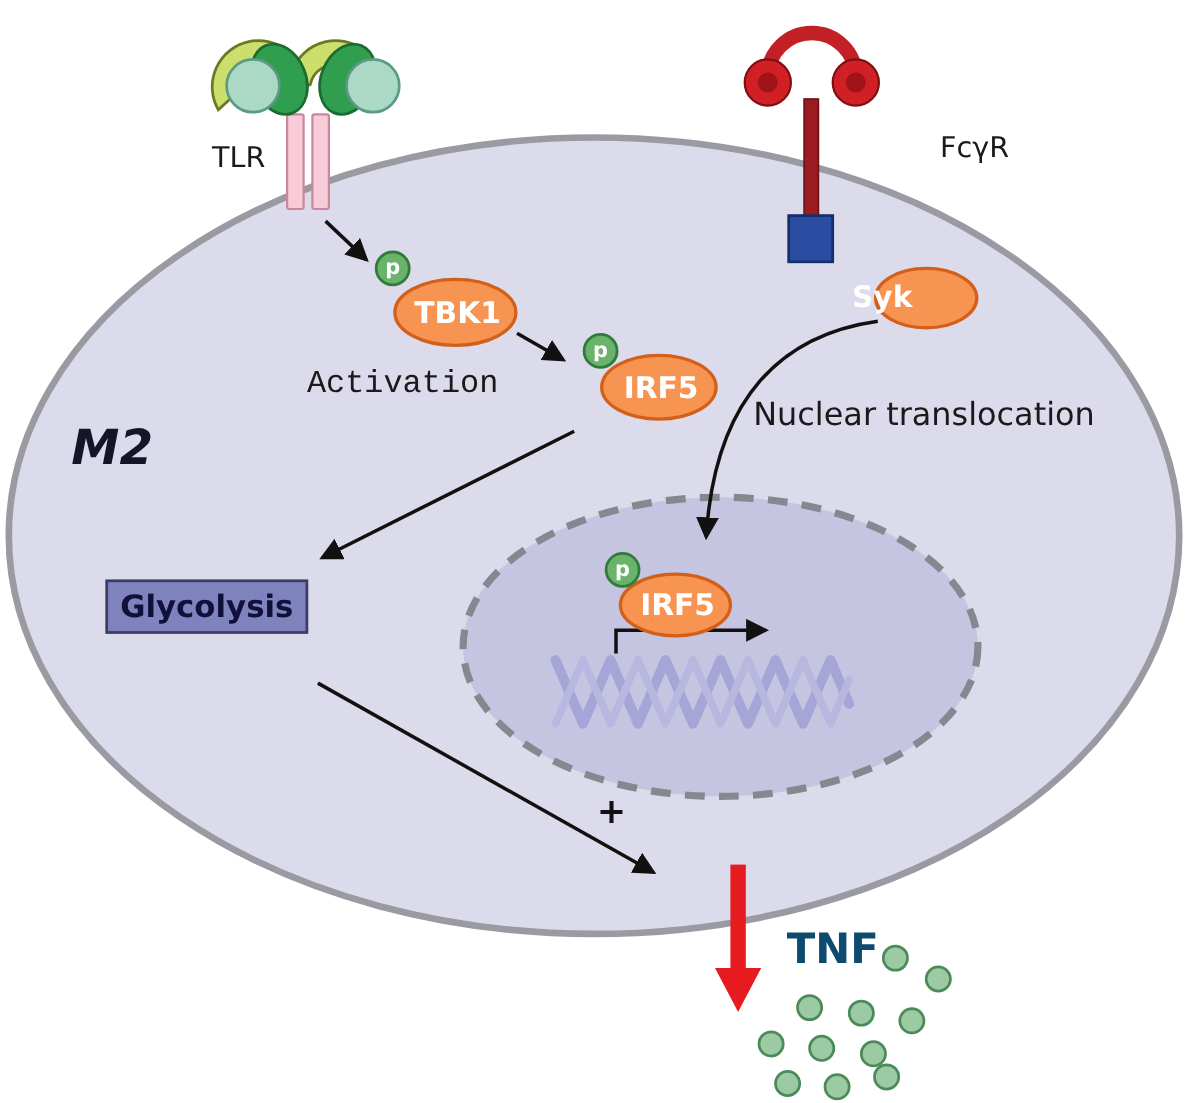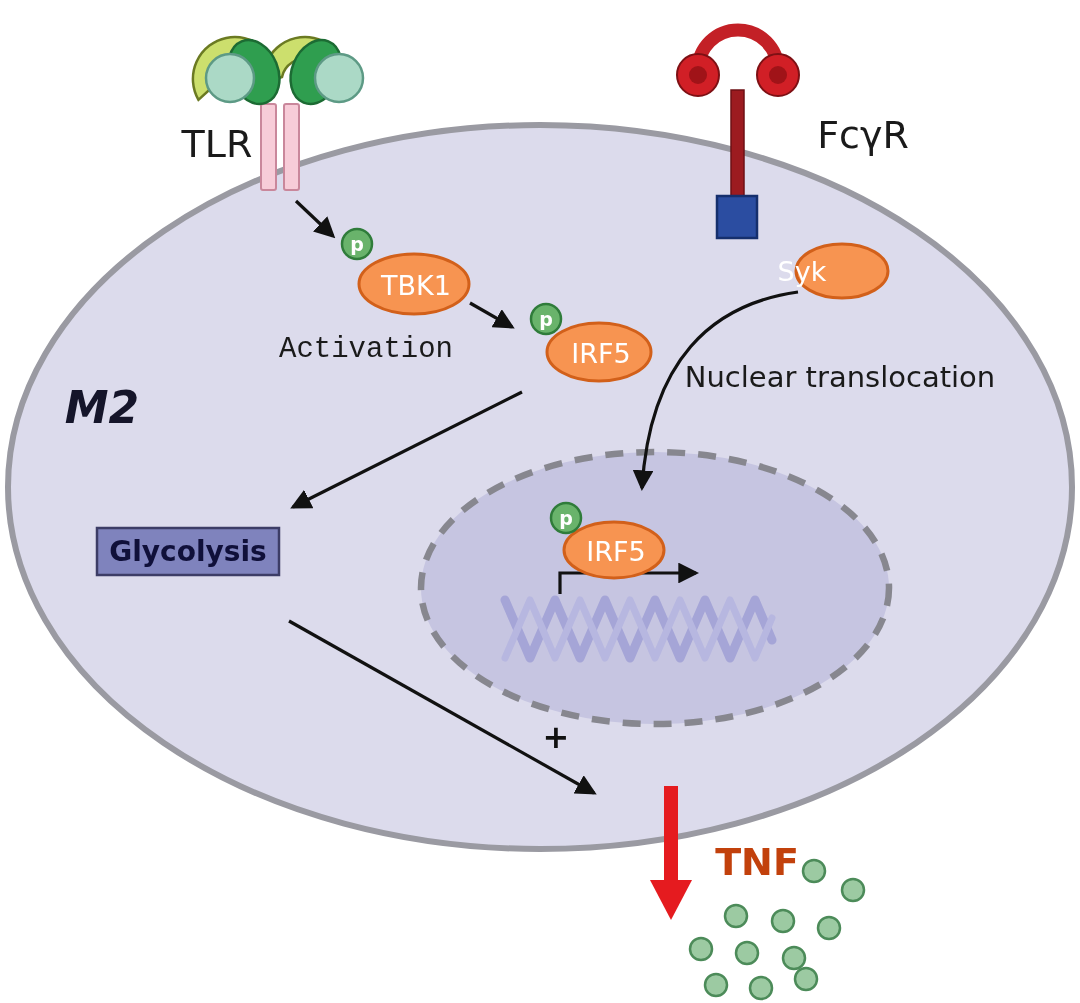--- a/index.html
+++ b/index.html
@@ -7,27 +7,27 @@
     position:relative;width:1080px;height:1003px;background:#fff;
     font-family:"DejaVu Sans","Liberation Sans",sans-serif;overflow:hidden;
   }
   .stage svg{position:absolute;left:0;top:0;}
   .lbl{
     position:absolute;transform:translate(-50%,-50%);
     white-space:nowrap;color:#1a1a1a;line-height:1;
   }
   .lbl.white{color:#ffffff;}
   .cell-name{font-size:44px;font-weight:bold;font-style:italic;color:#15152a;}
-  .receptor-name{font-size:38px;}
+  .receptor-name{font-size:26px;}
   .process-name{font-size:29px;}
-  .protein-name{font-size:27px;font-weight:400;}
+  .protein-name{font-size:27px;font-weight:700;}
   .phospho{font-size:19px;font-weight:bold;}
   .glyco{font-size:28px;font-weight:600;color:#10103a;}
   .plus{font-size:32px;font-weight:600;color:#111;}
-  .tnf{font-size:38px;font-weight:600;color:#c2410c;}
+  .tnf{font-size:38px;font-weight:600;color:#0c4a6e;}
 </style>
 </head>
 <body>
 
 <div class="stage">
 
   <svg width="1080" height="1003" viewBox="0 0 1080 1003">
     <defs>
       <marker id="arrow" viewBox="0 0 10 10" refX="8.5" refY="5" markerWidth="6.5" markerHeight="6.5" orient="auto-start-reverse">
         <path d="M0,0 L10,5 L0,10 z" fill="#111"></path>
@@ -100,21 +100,21 @@
       <circle cx="747" cy="953" r="11"></circle>
       <circle cx="794" cy="958" r="11"></circle>
       <circle cx="716" cy="985" r="11"></circle>
       <circle cx="761" cy="988" r="11"></circle>
       <circle cx="806" cy="979" r="11"></circle>
     </g>
   </svg>
 
   <div class="lbl cell-name" style="left:102px;top:408px;">M2</div>
   <div class="lbl receptor-name" style="left:217px;top:144px;">TLR</div>
-  <div class="lbl receptor-name" style="left:863px;top:135px;">FcγR</div>
+  <div class="lbl receptor-name" style="left:886px;top:135px;">FcγR</div>
   <div class="lbl process-name" style="left:366px;top:349px;font-family:Liberation Mono, monospace;">Activation</div>
   <div class="lbl glyco" style="left:188px;top:552px;">Glycolysis</div>
   <div class="lbl process-name" style="left:840px;top:377px;">Nuclear translocation</div>
 
   <div class="lbl white protein-name" style="left:416px;top:285px;">TBK1</div>
   <div class="lbl white protein-name" style="left:601px;top:353px;">IRF5</div>
   <div class="lbl white protein-name" style="left:802px;top:271px;">Syk</div>
   <div class="lbl white protein-name" style="left:616px;top:551px;">IRF5</div>
 
   <div class="lbl white phospho" style="left:357px;top:244px;">p</div>

